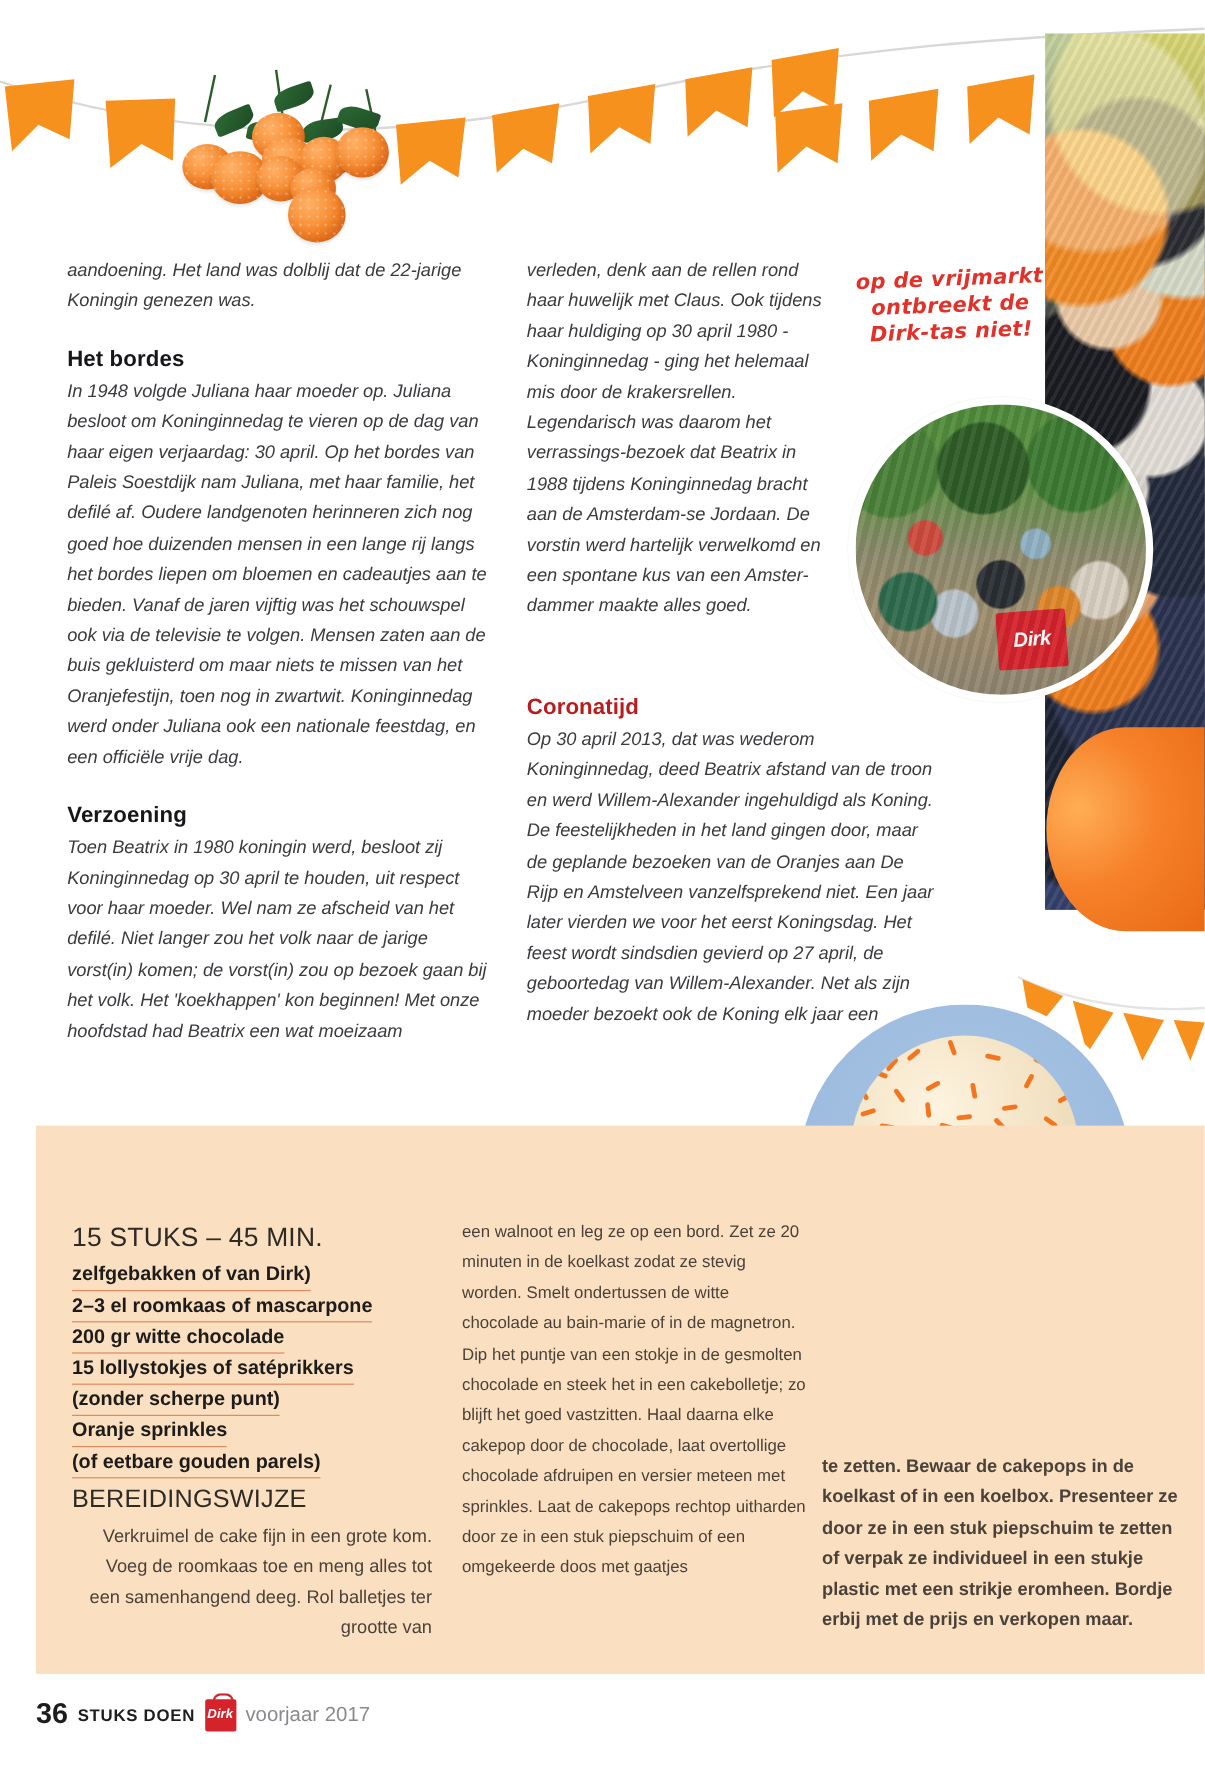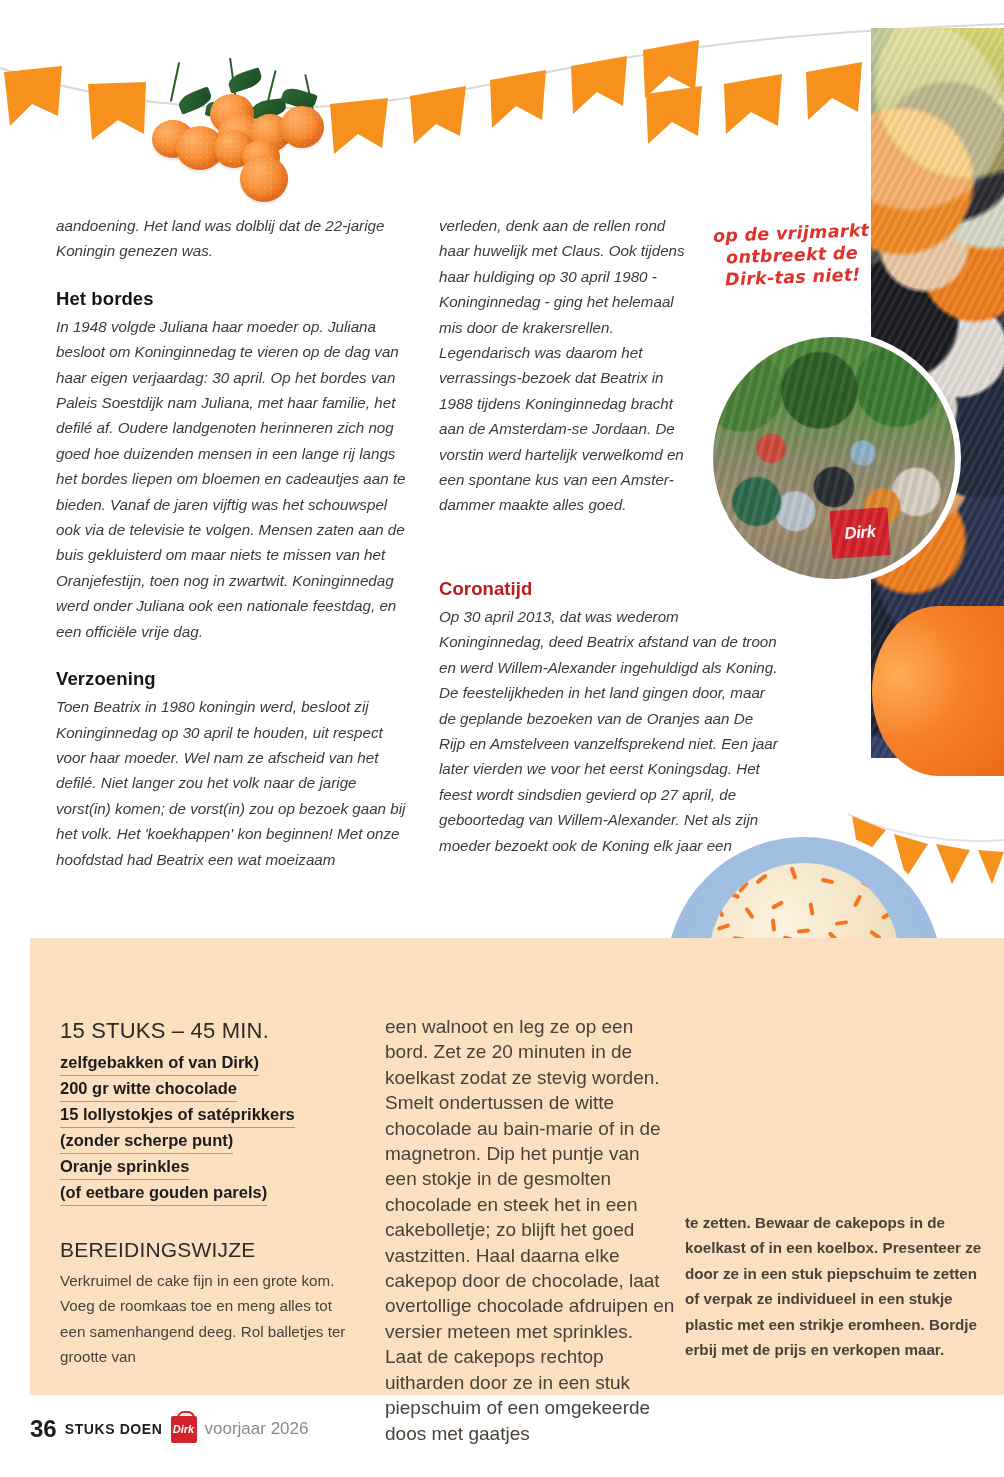--- a/index.html
+++ b/index.html
@@ -160,25 +160,25 @@
   .ing-line {
     font-size:16.5px; line-height:25px; font-weight:700; color:#1e1c1a;
     border-bottom:1px solid #e2895e; display:block; width:fit-content; max-width:300px;
   }
   .prep-head {
     position:absolute; left:30px; top:300px;
     font-size:21px; color:#2e2b27; letter-spacing:.2px;
   }
   .prep-body {
     position:absolute; left:30px; top:330px; width:300px;
-    font-size:15.2px; line-height:25.4px; color:#4a423a;
+    font-size:15.2px; line-height:25.4px; color:#4a423a;text-align:right;
   }
   .rcol-2 {
     position:absolute; left:355px; top:76px; width:290px;
-    font-size:19px; line-height:25.4px; color:#4a423a;
+    font-size:14px; line-height:25.4px; color:#4a423a;
   }
   .rcol-3 {
     position:absolute; left:655px; top:272px; width:300px;
     font-size:15.2px; line-height:25.4px; color:#4a423a;font-weight:bold;
   }
 
   
   .footer { position:absolute; left:30px; top:1412px; width:944px; height:34px;
             display:flex; align-items:center; gap:8px; }
   .foot-page { font-size:24px; font-weight:700; color:#1d1d20;text-align:center; }
@@ -338,35 +338,36 @@
   <svg class="arrow-dots" width="70" height="70">
     <path d="M62,64 C58,44 46,28 28,16" stroke="#2a2a2a" stroke-width="3" stroke-dasharray="1 7" stroke-linecap="round" fill="none"></path>
     <path d="M24,4 L36,26 L18,24 Z" fill="#1f1f1f" transform="rotate(14 27 15)"></path>
   </svg>
 
   <div class="recipe">
     <div class="yield">15 STUKS – 45 MIN.</div>
 
     <div class="ing">
       <span class="ing-line">zelfgebakken of van Dirk)</span>
+      <span class="ing-line">2–3 el roomkaas of mascarpone</span>
       <span class="ing-line">200 gr witte chocolade</span>
       <span class="ing-line">15 lollystokjes of satéprikkers</span>
       <span class="ing-line">(zonder scherpe punt)</span>
       <span class="ing-line">Oranje sprinkles</span>
       <span class="ing-line">(of eetbare gouden parels)</span>
     </div>
 
     <div class="prep-head">BEREIDINGSWIJZE</div>
     <div class="prep-body">Verkruimel de cake fijn in een grote kom. Voeg de roomkaas toe en meng alles tot een samenhangend deeg. Rol balletjes ter grootte van</div>
 
     <div class="rcol-2">een walnoot en leg ze op een bord. Zet ze 20 minuten in de koelkast zodat ze stevig worden. Smelt ondertussen de witte chocolade au bain-marie of in de magnetron. Dip het puntje van een stokje in de gesmolten chocolade en steek het in een cakebolletje; zo blijft het goed vastzitten. Haal daarna elke cakepop door de chocolade, laat overtollige chocolade afdruipen en versier meteen met sprinkles. Laat de cakepops rechtop uitharden door ze in een stuk piepschuim of een omgekeerde doos met gaatjes</div>
 
     <div class="rcol-3">te zetten. Bewaar de cakepops in de koelkast of in een koelbox. Presenteer ze door ze in een stuk piepschuim te zetten of verpak ze individueel in een stukje plastic met een strikje eromheen. Bordje erbij met de prijs en verkopen maar.</div>
   </div>
 
   <div class="footer">
     <span class="foot-page">36</span>
     <span class="foot-brand">STUKS DOEN</span>
     <span class="foot-logo">Dirk</span>
-    <span class="foot-issue">voorjaar 2026</span>
+    <span class="foot-issue">voorjaar 2017</span>
   </div>
 
 </div>
 
 </body></html>

